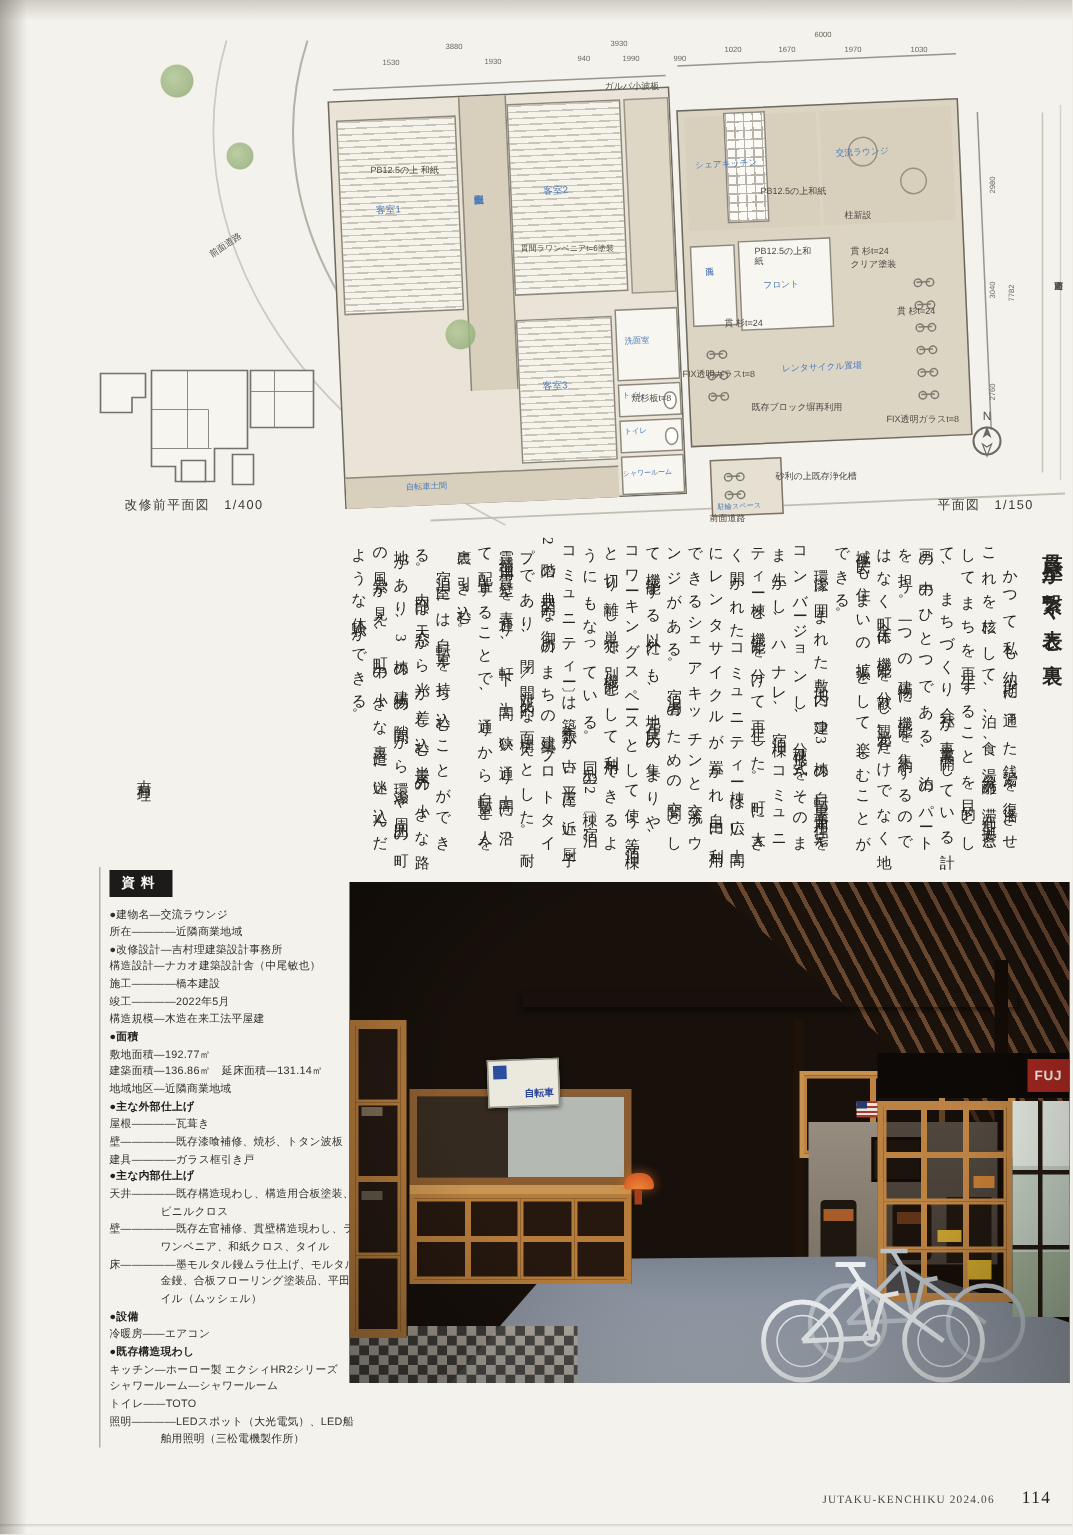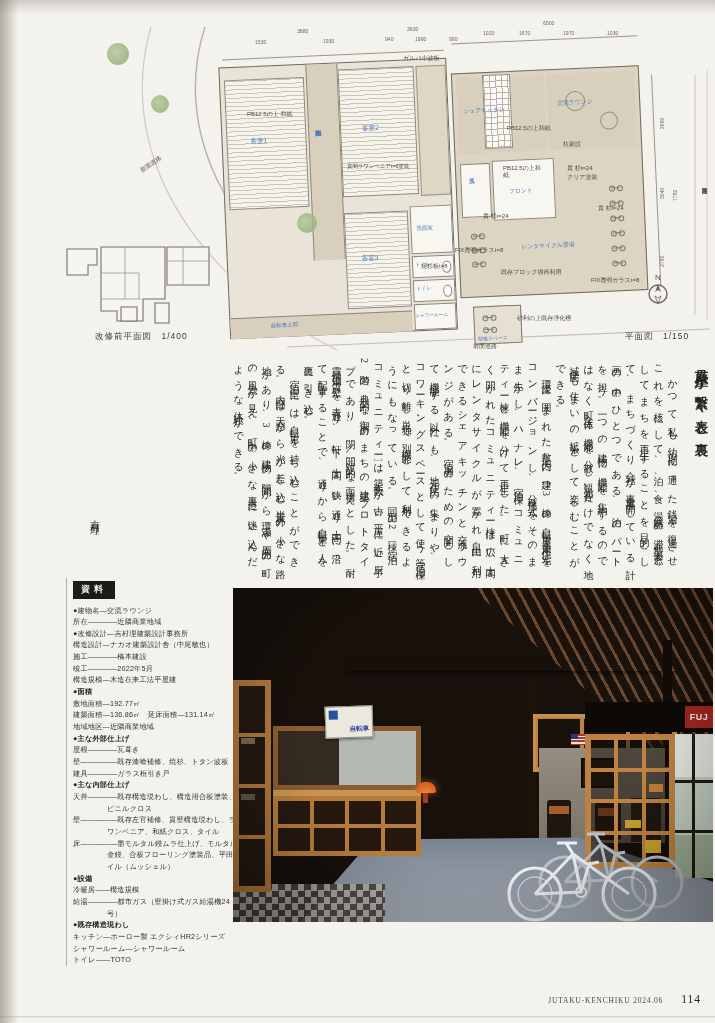--- a/index.html
+++ b/index.html
@@ -211,21 +211,21 @@
         <path d="M4,6 h30 v16 h-9 v10 h-21 z"></path>
         <path d="M38,4 h64 v52 h-22 v22 h-26 v-10 h-16 z"></path>
         <path d="M104,4 h42 v38 h-42 z"></path>
         <path d="M58,78 h16 v-14 h-16 z"></path>
         <path d="M92,60 h14 v20 h-14 z"></path>
       </g>
       <g stroke="#8d897f" stroke-width=".7" fill="none">
         <path d="M38,30 h38 M62,4 v52 M104,18 h42 M120,4 v38 M38,56 h40 M76,30 v26"></path>
       </g>
     </svg>
-    <span class="captionplan" style="left:40px;top:316px;">改修前平面図　1/400</span>
+    <span class="captionplan" style="left:28px;top:316px;">改修前平面図　1/400</span>
     <span class="captionplan" style="left:570px;top:316px;">平面図　1/150</span>
 
     <div class="abs" style="left:588px;top:258px;width:30px;height:40px;text-align:center;">
       <div style="font-size:8px;color:#55524b;">N</div>
       <svg width="24" height="24" viewBox="0 0 24 24">
         <circle cx="12" cy="12" r="9" fill="none" stroke="#6e6a61" stroke-width="1.4"></circle>
         <path d="M12,2 L15,10 L12,8 L9,10 Z" fill="#6e6a61"></path>
         <path d="M12,22 L15,14 L12,16 L9,14 Z" fill="none" stroke="#6e6a61" stroke-width=".8"></path>
       </svg>
     </div>
@@ -254,26 +254,26 @@
     <div class="sline">地域地区―近隣商業地域</div>
     <div class="sline b">●主な外部仕上げ</div>
     <div class="sline">屋根――――瓦葺き</div>
     <div class="sline">壁―――――既存漆喰補修、焼杉、トタン波板</div>
     <div class="sline">建具――――ガラス框引き戸</div>
     <div class="sline b">●主な内部仕上げ</div>
     <div class="sline">天井――――既存構造現わし、構造用合板塗装、ビニルクロス</div>
     <div class="sline">壁―――――既存左官補修、貫壁構造現わし、ラワンベニア、和紙クロス、タイル</div>
     <div class="sline">床―――――墨モルタル鏝ムラ仕上げ、モルタル金鏝、合板フローリング塗装品、平田タイル（ムッシェル）</div>
     <div class="sline b">●設備</div>
-    <div class="sline">冷暖房――構造規模</div>
-    <div class="sline">給湯――――都市ガス（壁掛け式ガス給湯機24号）</div>
+    <div class="sline">冷暖房――エアコン</div>
     <div class="sline b">●既存構造現わし</div>
     <div class="sline">キッチン―ホーロー製 エクシィHR2シリーズ</div>
     <div class="sline">シャワールーム―シャワールーム</div>
     <div class="sline">トイレ――TOTO</div>
+    <div class="sline">照明――――LEDスポット（大光電気）、LED船舶用照明（三松電機製作所）</div>
   </div>
 
   <div id="photo">
     <div class="ph" style="left:0;top:0;width:300px;height:205px;clip-path:polygon(0 0,100% 0,0 100%);
       background:repeating-linear-gradient(118deg,#31twenty 0,#30230f 0 2px,#120c07 2px 13px);"></div>
     <div class="ph" style="right:0;top:0;width:295px;height:215px;clip-path:polygon(18% 0,100% 0,100% 100%);
       background:repeating-linear-gradient(62deg,#6a4830 0 3px,#1b120b 3px 11px);"></div>
     <div class="ph" style="left:115px;top:74px;width:330px;height:9px;background:linear-gradient(#a4først 0,#9c713f 0,#6f4c28 100%);box-shadow:0 2px 4px rgba(0,0,0,.6);"></div>
     <div class="ph" style="left:296px;top:92px;width:7px;height:168px;background:#1f1309;"></div>
     <div class="ph" style="left:430px;top:52px;width:9px;height:214px;background:#140c06;"></div>

